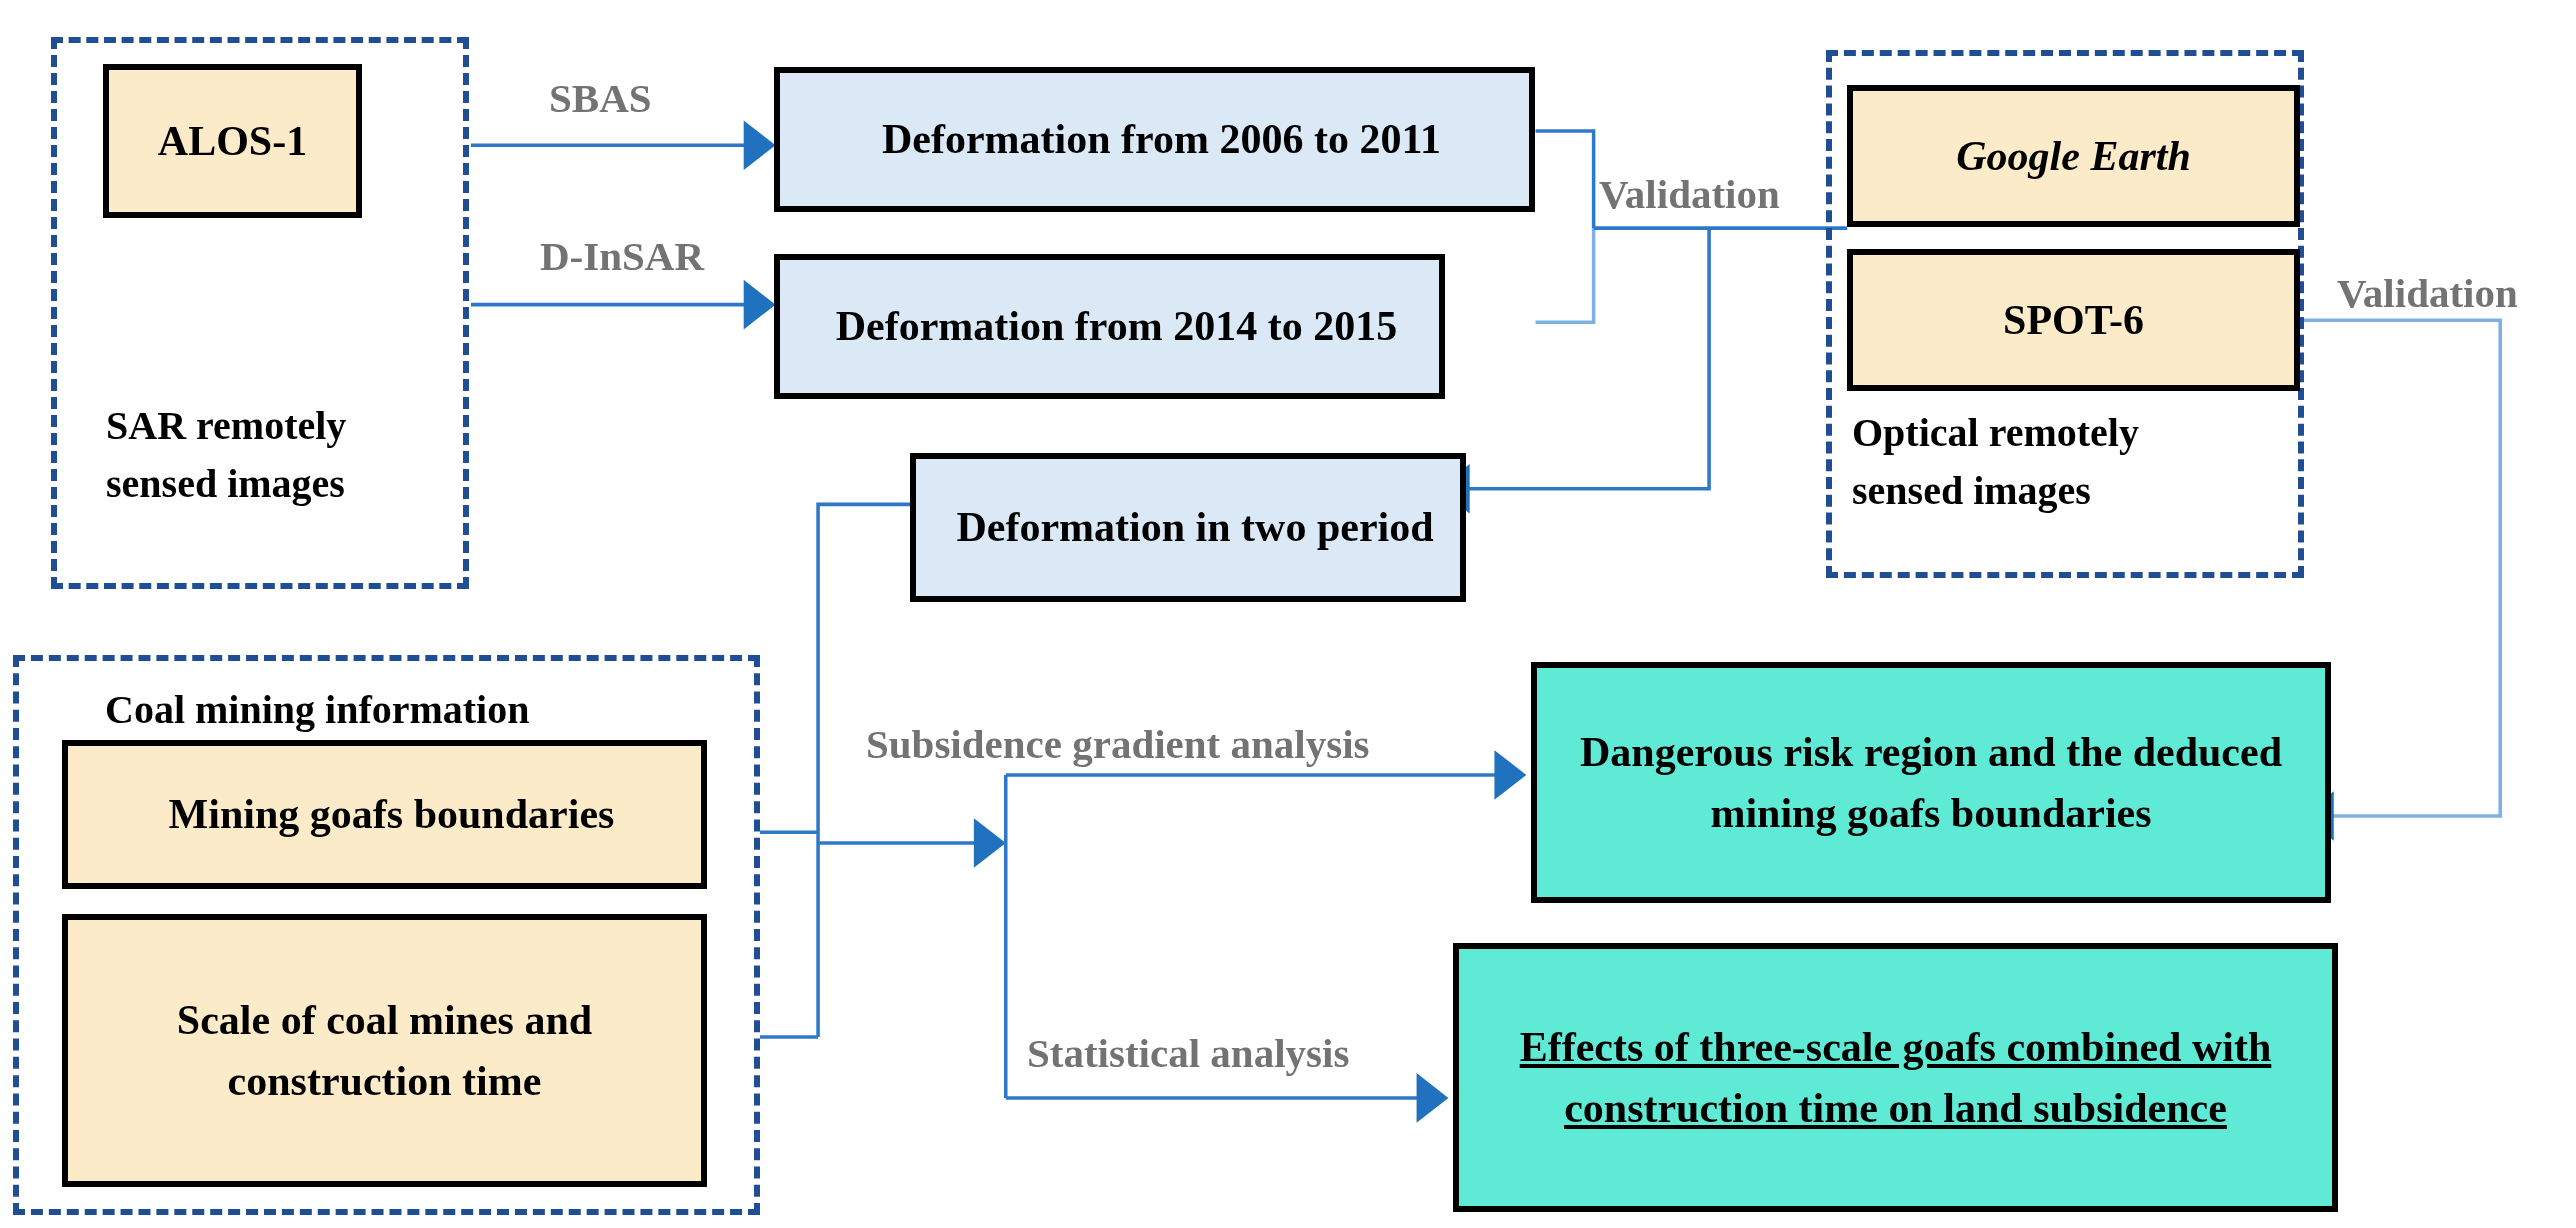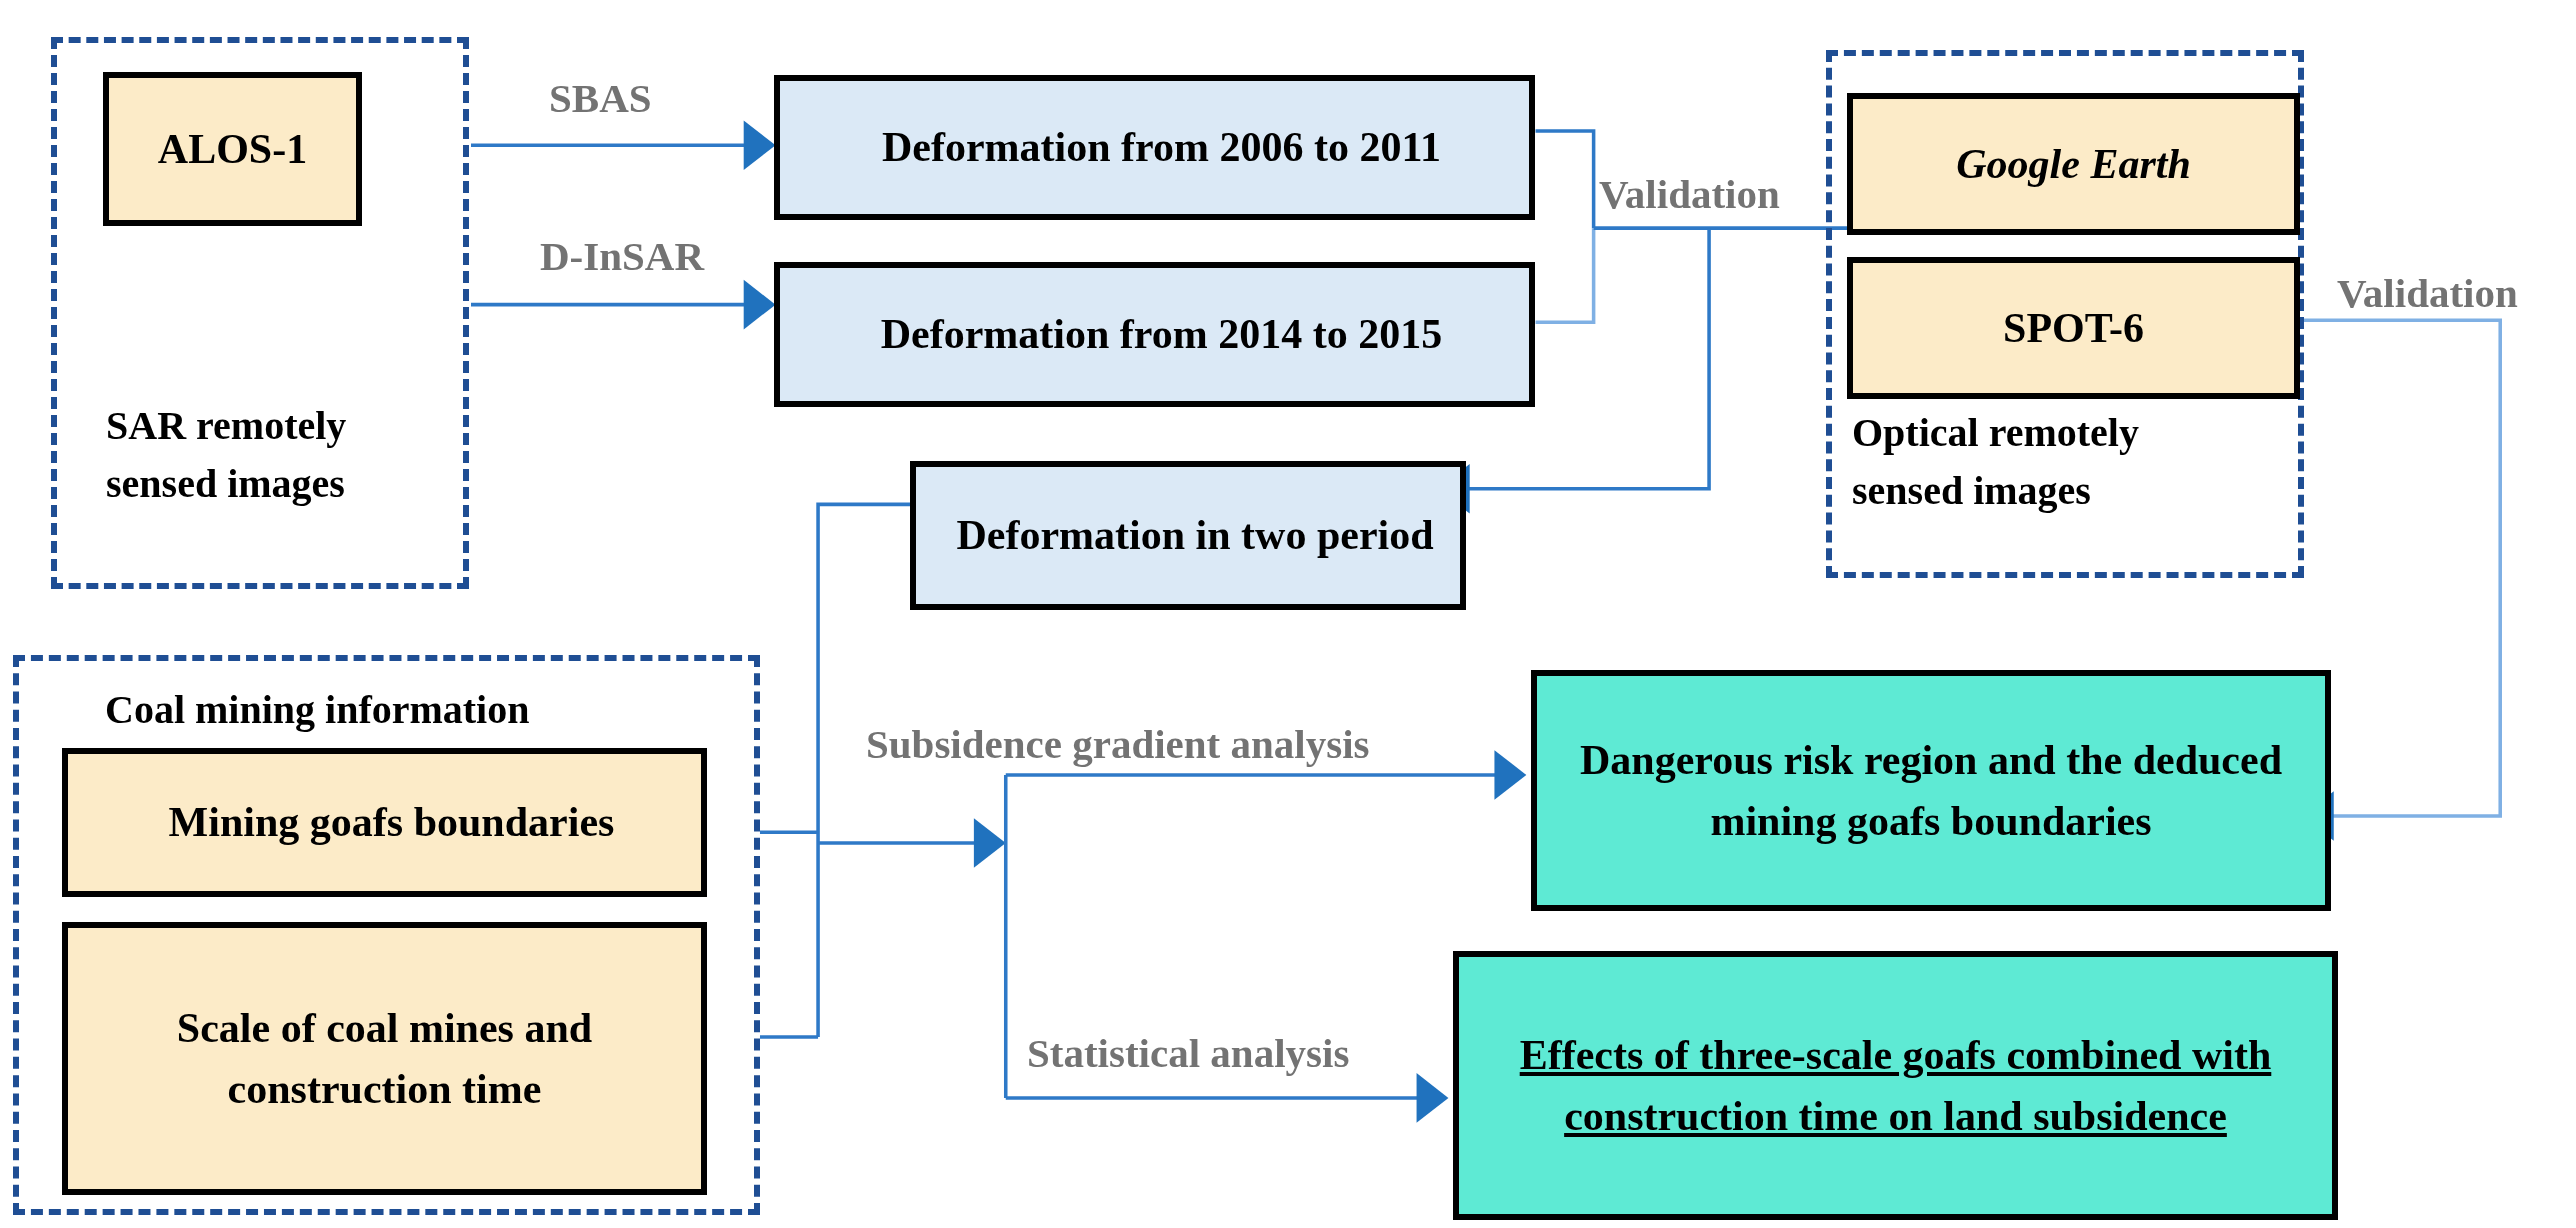--- a/index.html
+++ b/index.html
@@ -21,21 +21,20 @@
     box-sizing:border-box;
     border:6.4px solid #000000;
     display:flex;
     align-items:center;
     justify-content:center;
     text-align:center;
     color:#000000;
     font-weight:700;
     line-height:1.45;
     padding:4.2px 10px;
-    margin-top:8px;
   }
   .yellow{background:#FCEBC8;}
   .blue{background:#DBE9F6;padding-left:24px;}
   .green{background:#5eead4;}
   .grouplabel{
     position:absolute;
     color:#000;
     font-weight:700;
     text-align:left;
     line-height:1.45;
@@ -128,21 +127,21 @@
   <div class="dashgroup" style="left:51px;top:37px;width:418px;height:552px;"></div>
 
   <div class="nodebox yellow" style="left:103px;top:64px;width:259px;height:154px;font-size:42px;">ALOS-1</div>
 
 
   <div class="grouplabel" style="left:106px;top:397px;width:305px;font-size:40px;">SAR remotely
 sensed images</div>
 
   <div class="nodebox blue" style="left:774px;top:67px;width:761px;height:145px;font-size:42px;">Deformation from 2006 to 2011</div>
 
-  <div class="nodebox blue" style="left:774px;top:254px;width:761px;height:145px;font-size:42px;">Deformation from 2014 to 2015</div>
+  <div class="nodebox blue" style="left:774px;top:254px;width:671px;height:145px;font-size:42px;">Deformation from 2014 to 2015</div>
 
   <div class="nodebox blue" style="left:910px;top:453px;width:556px;height:149px;font-size:42px;">Deformation in two period</div>
 
   <div class="dashgroup" style="left:1826px;top:50px;width:478px;height:528px;"></div>
 
   <div class="nodebox yellow" style="left:1847px;top:85px;width:453px;height:142px;font-size:42px;font-style:italic;">Google Earth</div>
 
   <div class="nodebox yellow" style="left:1847px;top:249px;width:453px;height:142px;font-size:42px;">SPOT-6</div>
 
   <div class="grouplabel" style="left:1852px;top:404px;width:439px;font-size:40px;">Optical remotely

